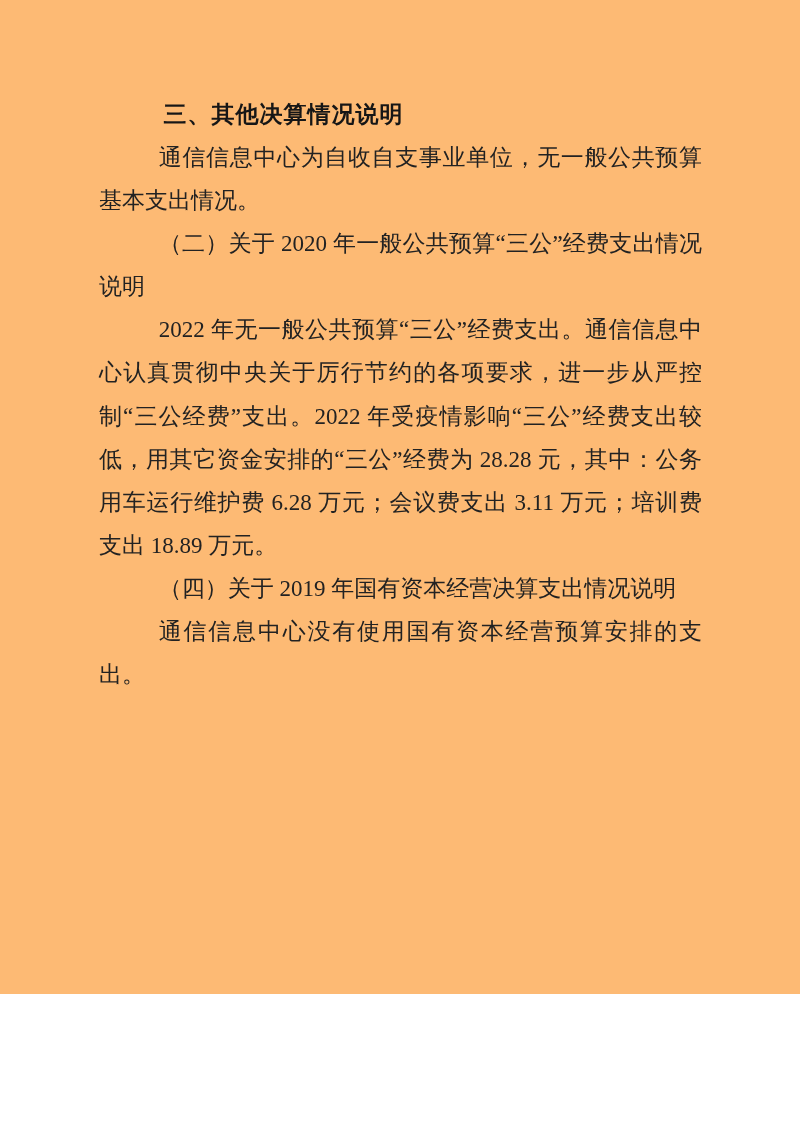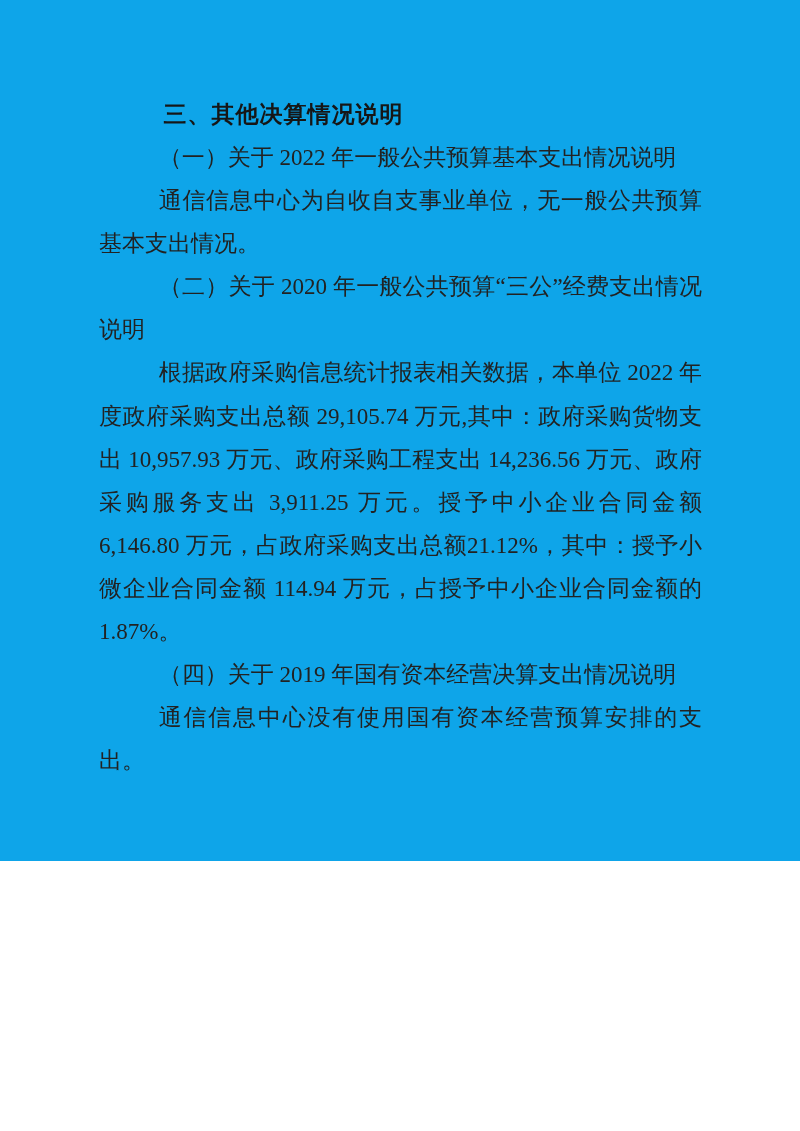--- a/index.html
+++ b/index.html
@@ -3,22 +3,22 @@
 <meta charset="utf-8">
 <style>
   html, body {
     margin: 0;
     padding: 0;
     background: #ffffff;
   }
   .page {
     position: relative;
     width: 800px;
-    height: 861px;
-    background: #0ea5e9;
+    height: 994px;
+    background: #fdba74;
     overflow: hidden;
     font-family: "Liberation Serif", serif;
     color: #1e1e1e;
   }
   .content {
     position: absolute;
     top: 93px;
     left: 99px;
     width: 603px;
   }
@@ -52,29 +52,28 @@
     color: #2a2a2a;
   }
 </style>
 </head>
 <body>
 
 <div class="page">
   <div class="content">
     <p class="doc-heading">三、其他决算情况说明</p>
 
-    <p class="body-text">（一）关于 2022 年一般公共预算基本支出情况说明</p>
 
     <p class="body-text">通信信息中心为自收自支事业单位，无一般公共预算基本支出情况。</p>
 
     <p class="body-text">（二）关于 2020 年一般公共预算“三公”经费支出情况说明</p>
 
+    <p class="body-text">2022 年无一般公共预算“三公”经费支出。通信信息中心认真贯彻中央关于厉行节约的各项要求，进一步从严控制“三公经费”支出。2022 年受疫情影响“三公”经费支出较低，用其它资金安排的“三公”经费为 28.28 元，其中：公务用车运行维护费 6.28 万元；会议费支出 3.11 万元；培训费支出 18.89 万元。</p>
 
 
-    <p class="body-text">根据政府采购信息统计报表相关数据，本单位 2022 年度政府采购支出总额 29,105.74 万元,其中：政府采购货物支出 10,957.93 万元、政府采购工程支出 14,236.56 万元、政府采购服务支出 3,911.25 万元。授予中小企业合同金额 6,146.80 万元，占政府采购支出总额21.12%，其中：授予小微企业合同金额 114.94 万元，占授予中小企业合同金额的 1.87%。</p>
 
     <p class="body-text">（四）关于 2019 年国有资本经营决算支出情况说明</p>
 
     <p class="body-text">通信信息中心没有使用国有资本经营预算安排的支出。</p>
   </div>
 
   <div class="page-footer">31</div>
 </div>
 
 </body></html>

